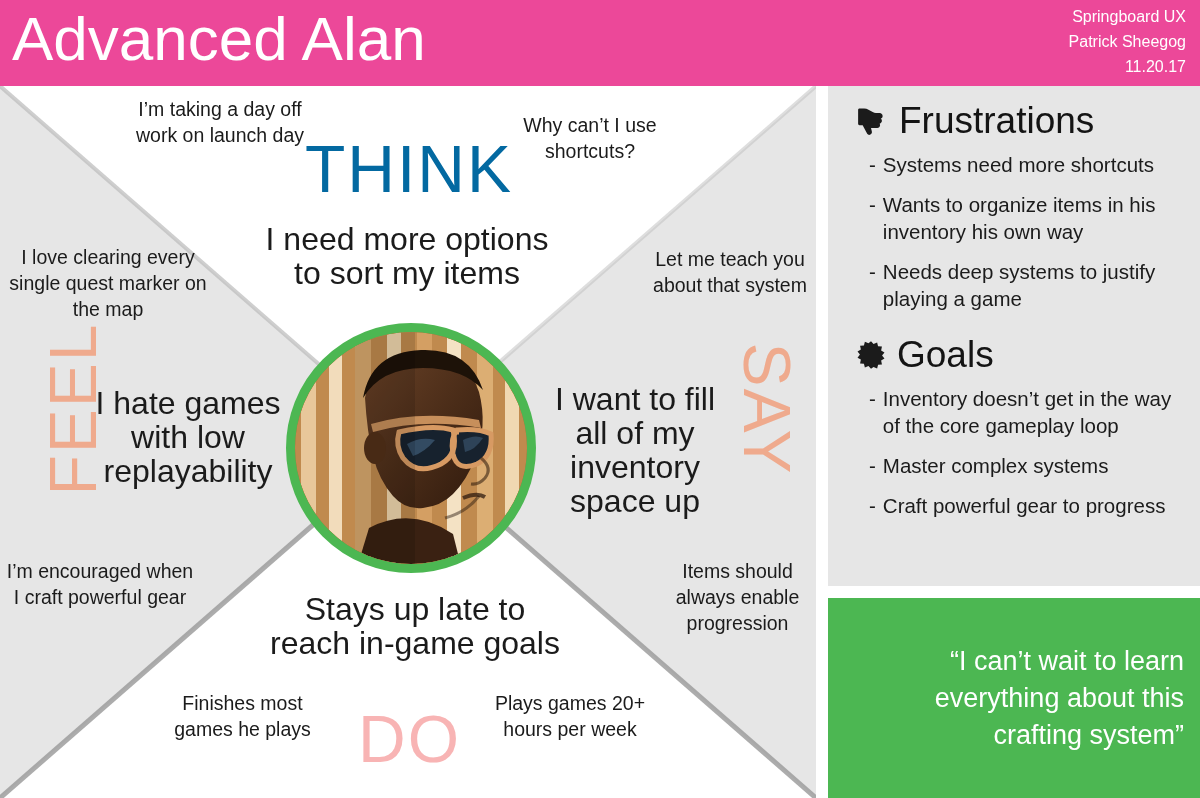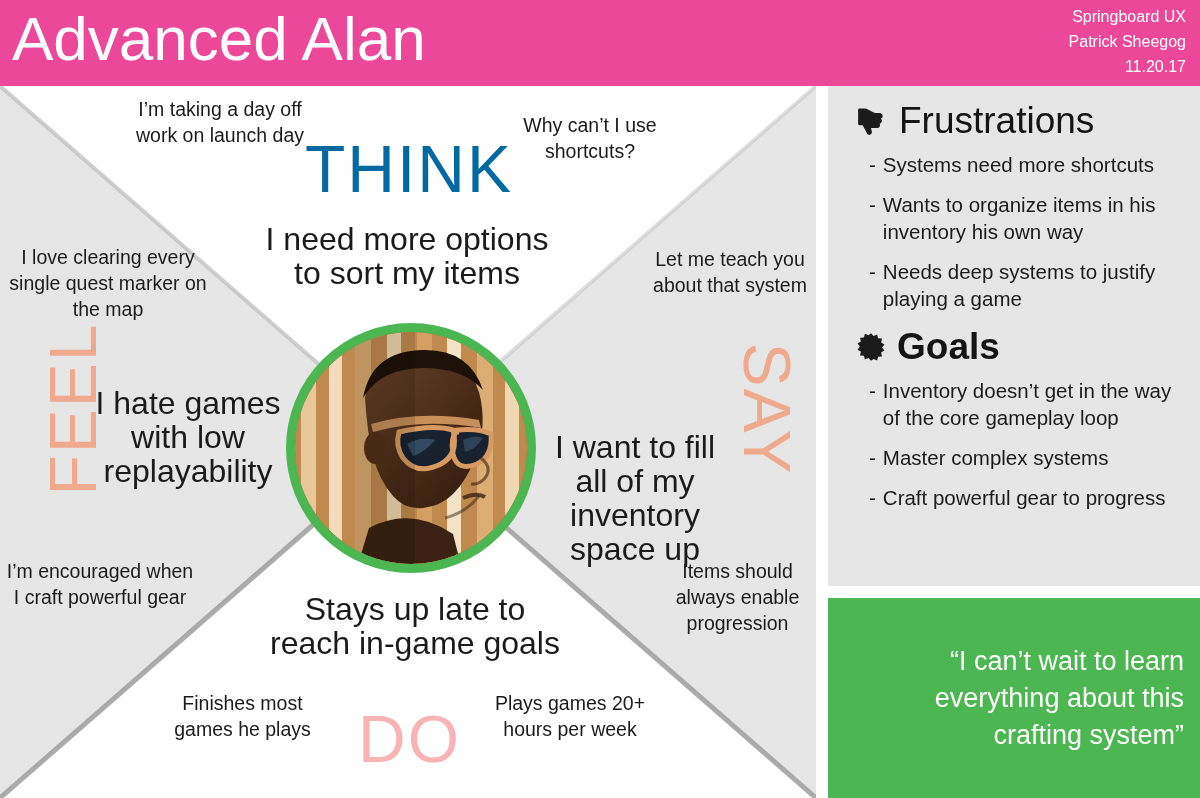--- a/index.html
+++ b/index.html
@@ -93,21 +93,21 @@
 
   .q-think-corner  { left: 120px;  top: 2px;  width: 200px; margin-top: 8px; }
   .q-think-right   { left: 490px;  top: 26px;  width: 200px; }
   .q-think-main    { left: 262px;  top: 136px; width: 290px; }
 
   .q-feel-top      { left: 8px;    top: 158px; width: 200px; }
   .q-feel-main     { left: 88px;   top: 300px; width: 200px; }
   .q-feel-bottom   { left: 5px;    top: 472px; width: 190px; }
 
   .q-say-top       { left: 650px;  top: 160px; width: 160px; }
-  .q-say-main      { left: 540px;  top: 296px; width: 190px; margin-top: 48px; }
+  .q-say-main      { left: 540px;  top: 296px; width: 190px; }
   .q-say-bottom    { left: 660px;  top: 472px; width: 155px; }
 
   .q-do-main       { left: 270px;  top: 506px; width: 290px; }
   .q-do-left       { left: 155px;  top: 604px; width: 175px; }
   .q-do-right      { left: 470px;  top: 604px; width: 200px; }
 
   
   .avatar {
     position: absolute;
     left: 286px; top: 237px;
@@ -168,21 +168,21 @@
     display: flex;
     gap: 7px;
     font-size: 20.5px;
     line-height: 27px;
     color: #1b1b1b;
     margin-bottom: 13px;
     padding-left: 18px;
   }
   .bullets li .dash { flex: 0 0 auto; }
   .bullets li .btxt { flex: 1 1 auto; }
-  .sec-goals { margin-top: 16px; font-weight: bold; }
+  .sec-goals { margin-top: 24px; }
 </style>
 </head>
 <body>
 
 <div id="poster">
 
   <div class="header">
     <div class="header-title">Advanced Alan</div>
     <div class="header-meta">
       <div>Springboard UX</div>

